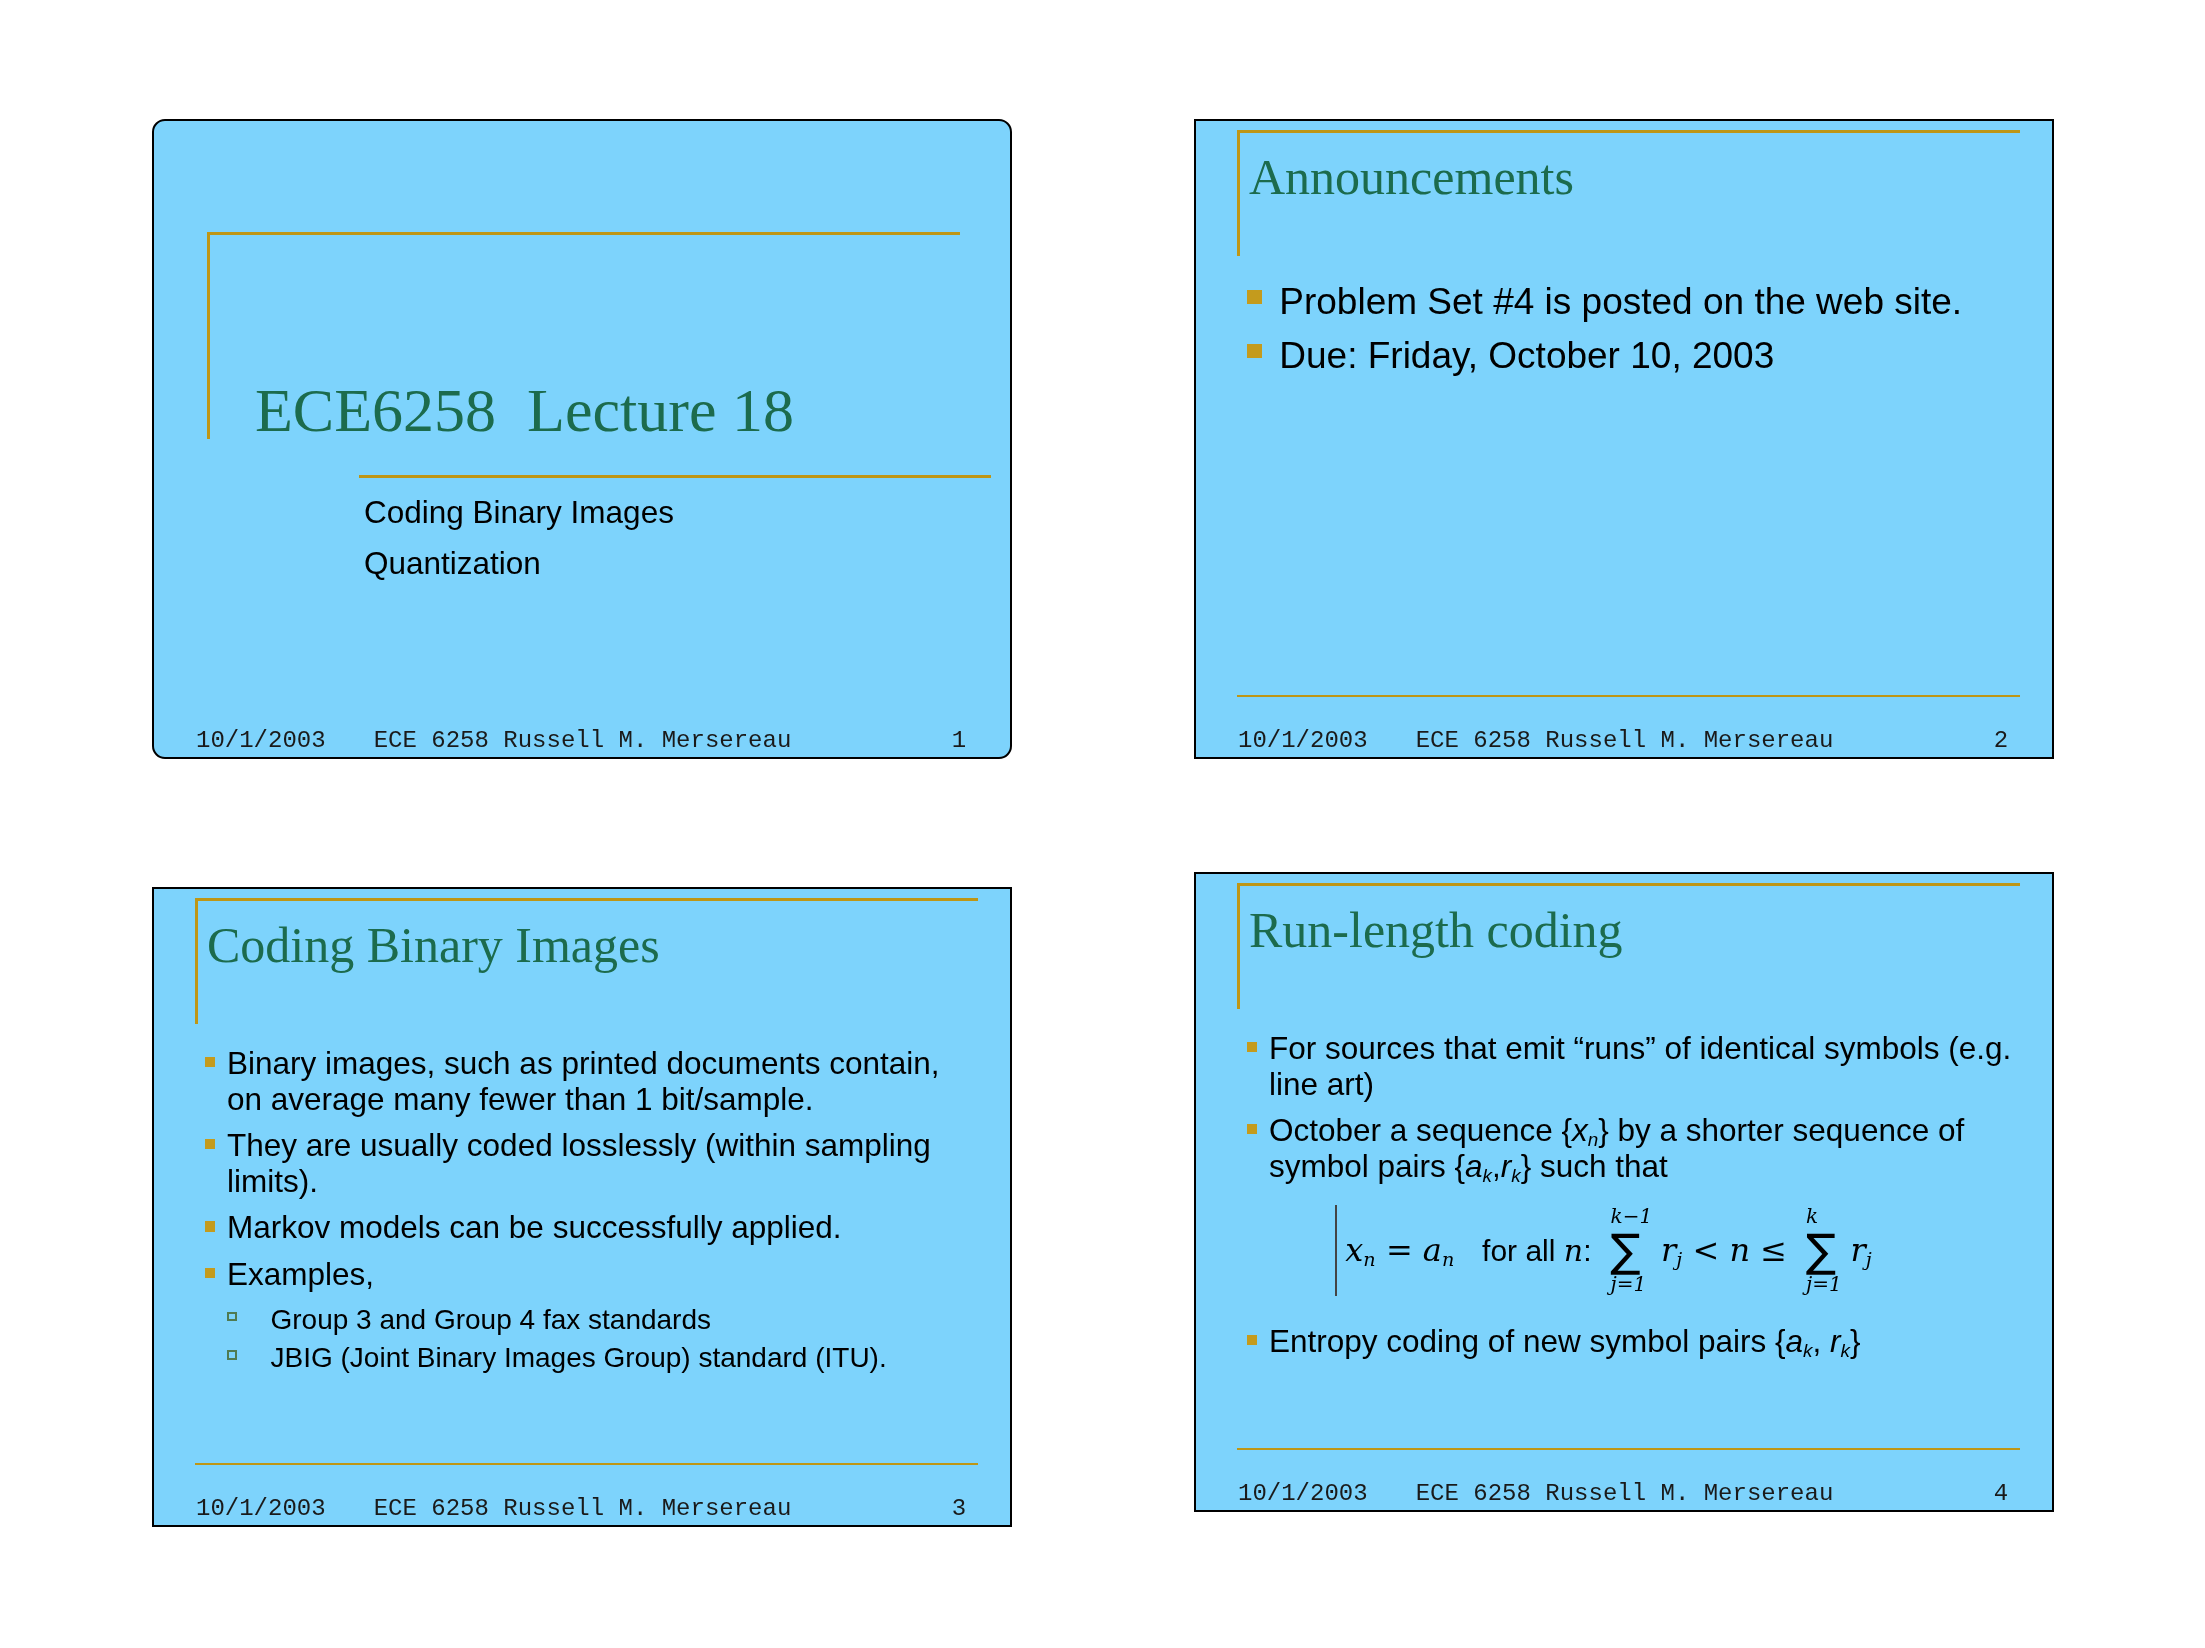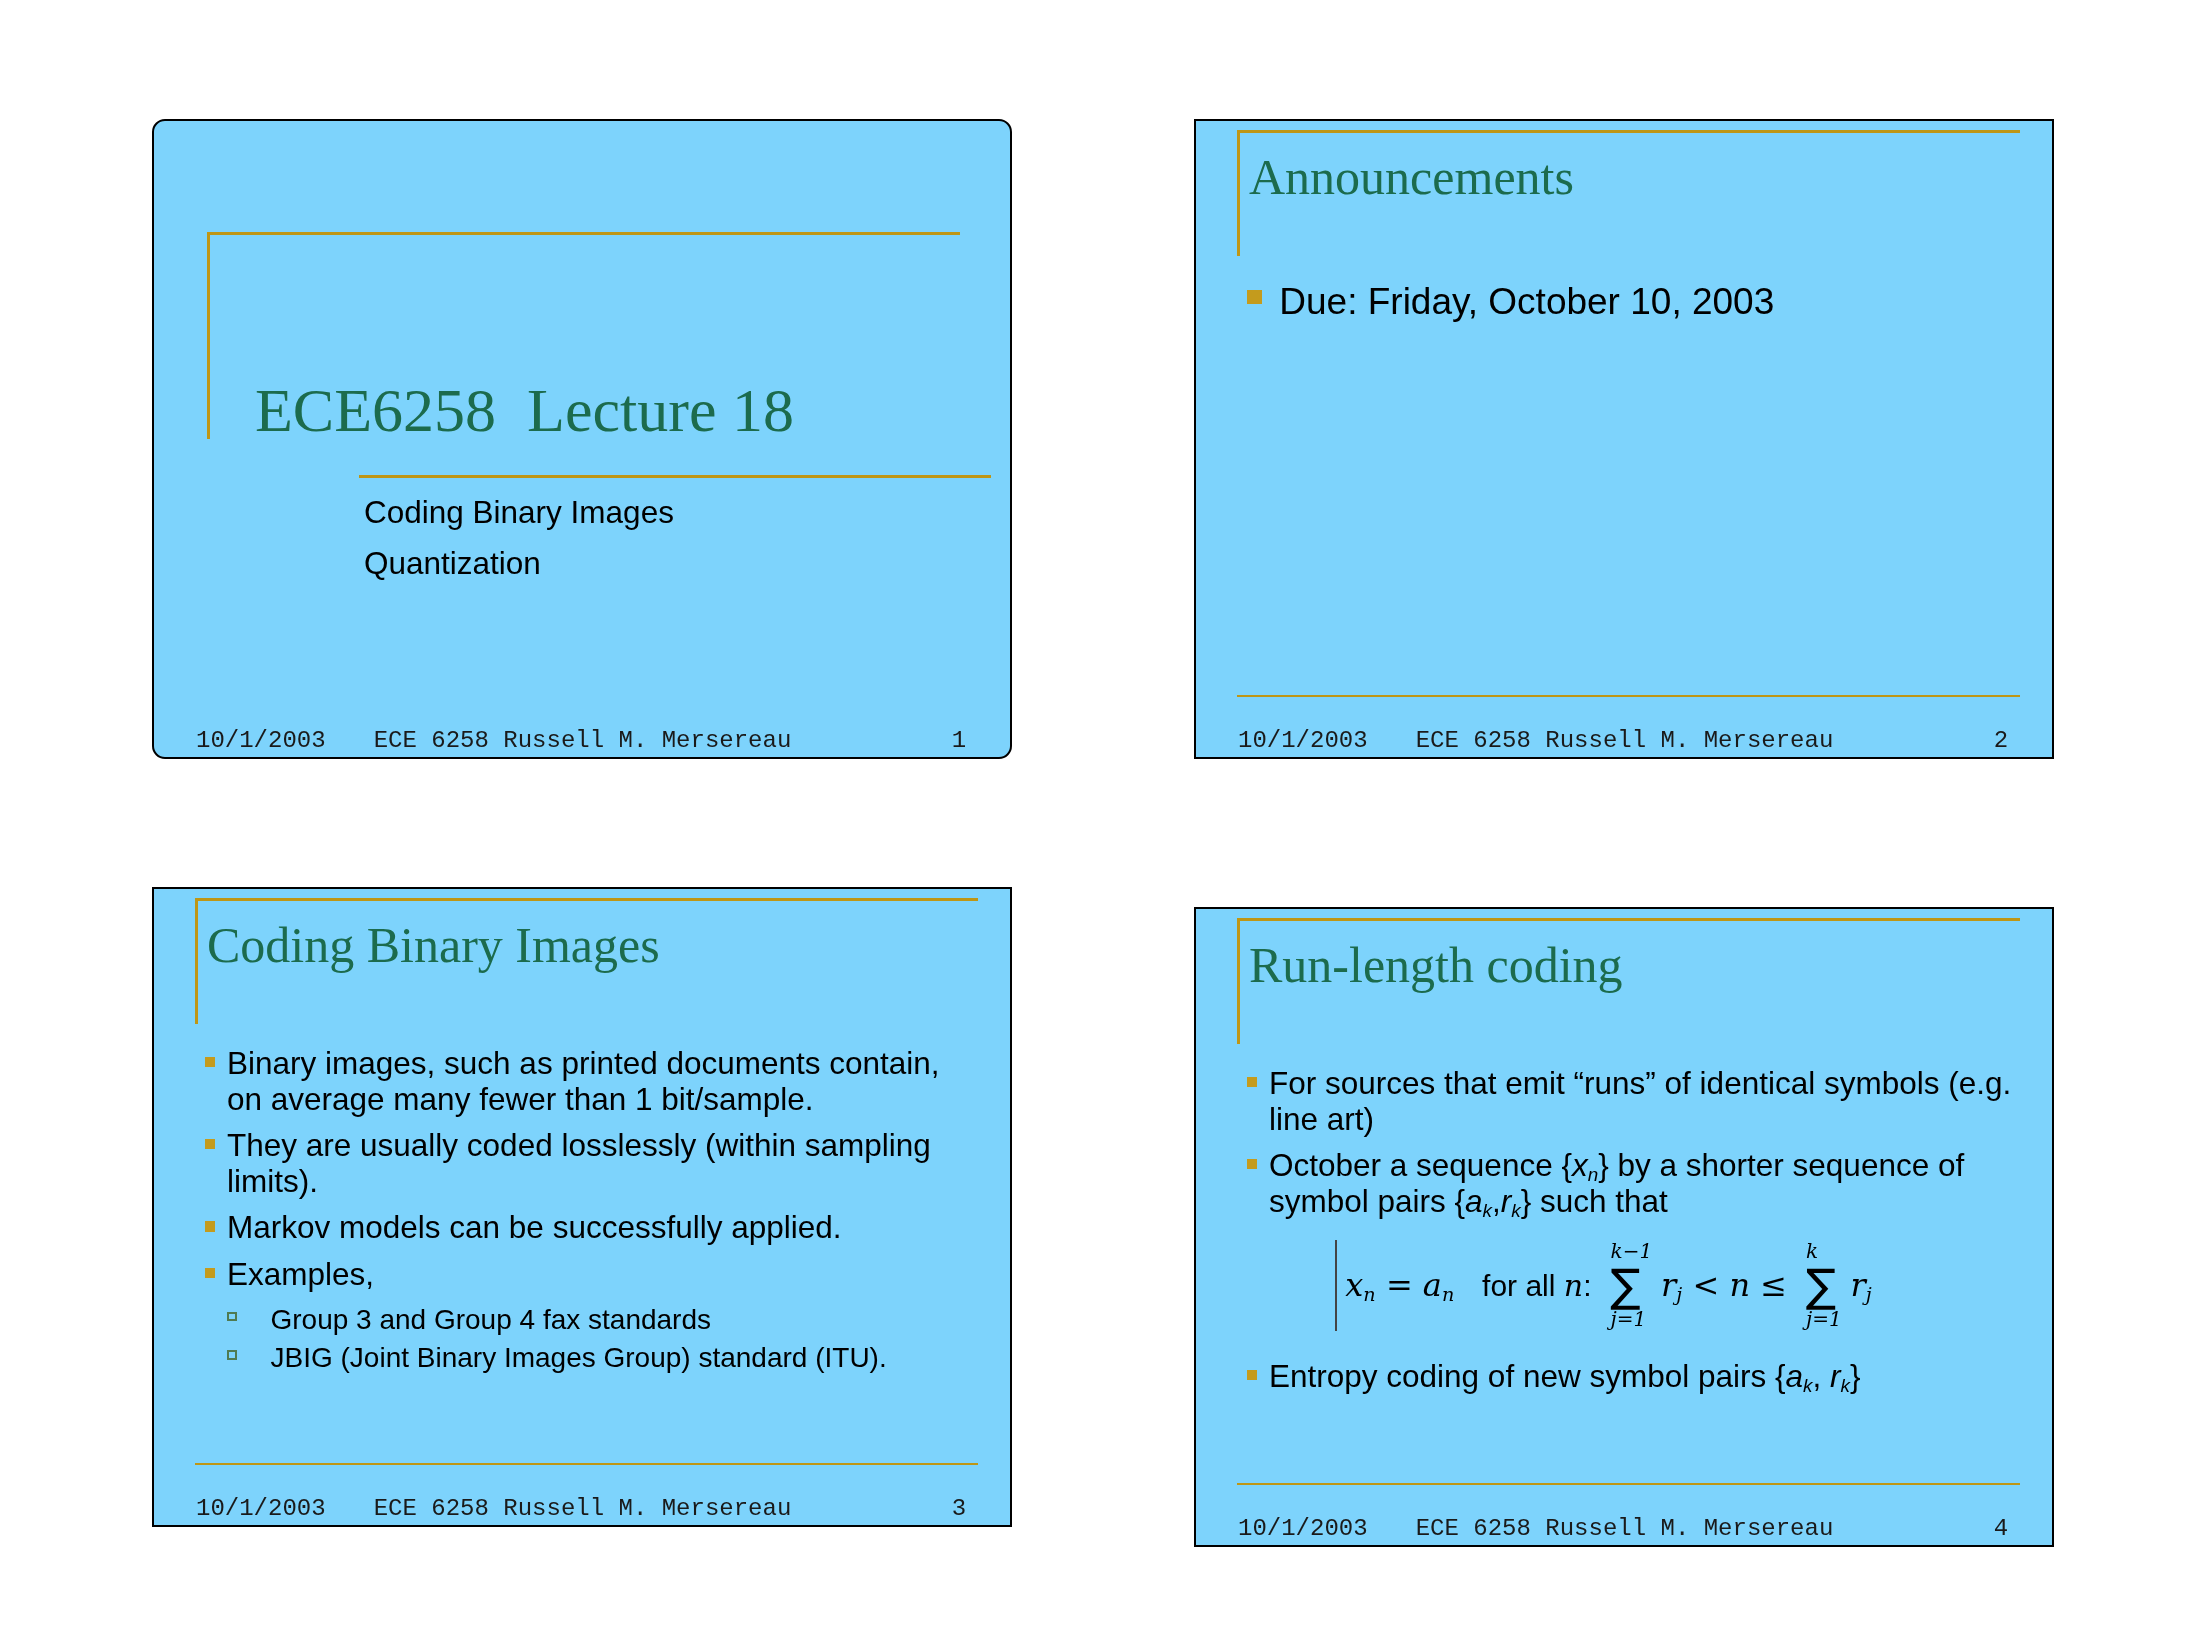--- a/index.html
+++ b/index.html
@@ -16,21 +16,21 @@
     width:2205px;height:1648px;position:relative;background:#ffffff;
     font-family:"Liberation Sans",sans-serif;color:var(--ink);
   }
   .slide{
     position:absolute;width:860px;height:640px;background:#7dd3fc;
     border:2.9px solid #000;overflow:hidden;
   }
   .pos-s1{left:152px;top:119px;border-radius:13px;}
   .pos-s2{left:1194px;top:119px;}
   .pos-s3{left:152px;top:887px;}
-  .pos-s4{left:1194px;top:907px;}
+  .pos-s4{left:1194px;top:872px;}
 
   
   .rule-top{position:absolute;left:41px;right:32px;top:8.8px;height:2.9px;background:var(--gold);}
   .rule-side{position:absolute;left:41px;top:8.8px;width:2.9px;height:126px;background:var(--gold);}
   .rule-bottom{position:absolute;left:41px;right:32px;top:574px;height:2.2px;background:var(--gold);}
   .slide-title{
     position:absolute;left:53px;top:31px;
     font-family:"Liberation Serif",serif;font-size:50px;line-height:1;
     color:var(--green);white-space:nowrap;
   }
@@ -104,20 +104,24 @@
     <div class="f-center">ECE 6258 Russell M. Mersereau</div>
     <span class="f-page">1</span>
   </div>
 </div>
 
 <div class="slide pos-s2">
   <div class="rule-top"></div>
   <div class="rule-side"></div>
   <div class="slide-title">Announcements</div>
   <div class="body big">
+    <div class="row">
+      <span class="marker"></span>
+      <div class="btext"><span>Problem Set #4 is posted on the web site.</span></div>
+    </div>
     <div class="row">
       <span class="marker"></span>
       <div class="btext"><span>Due: Friday, October 10, 2003</span></div>
     </div>
   </div>
   <div class="rule-bottom"></div>
   <div class="footer">
     <span class="f-date">10/1/2003</span>
     <div class="f-center">ECE 6258 Russell M. Mersereau</div>
     <span class="f-page">2</span>

